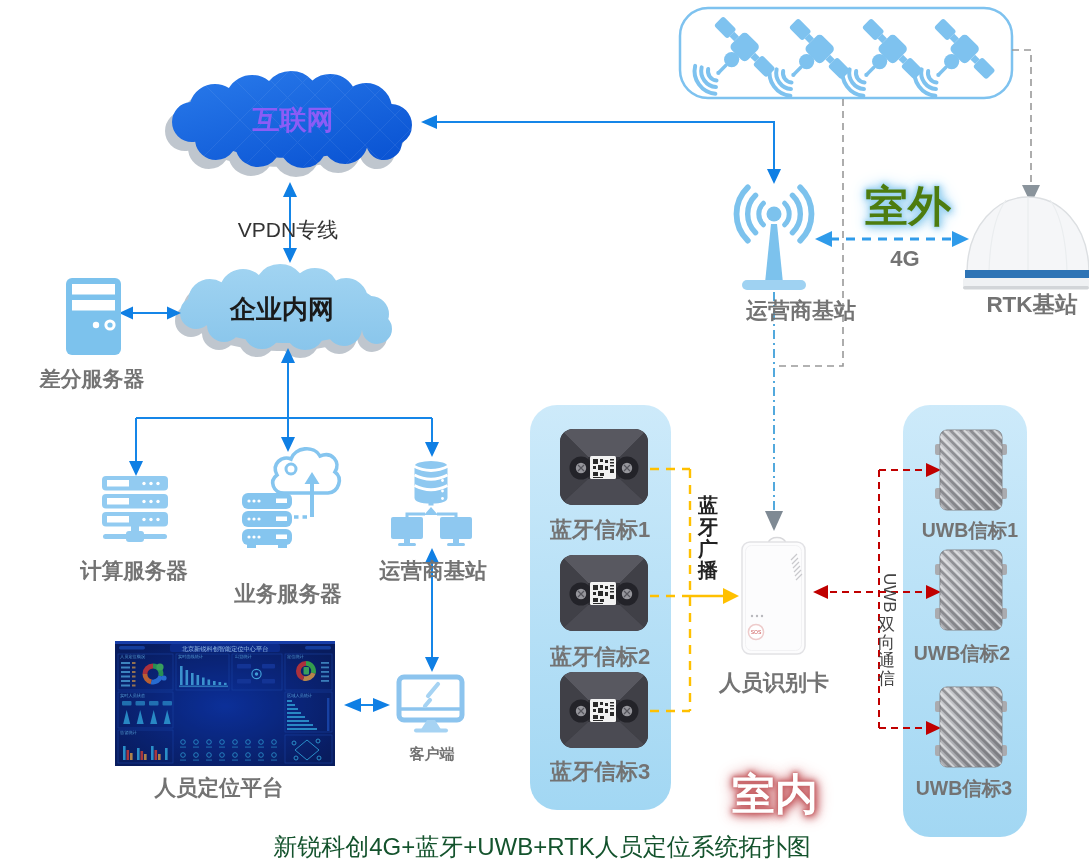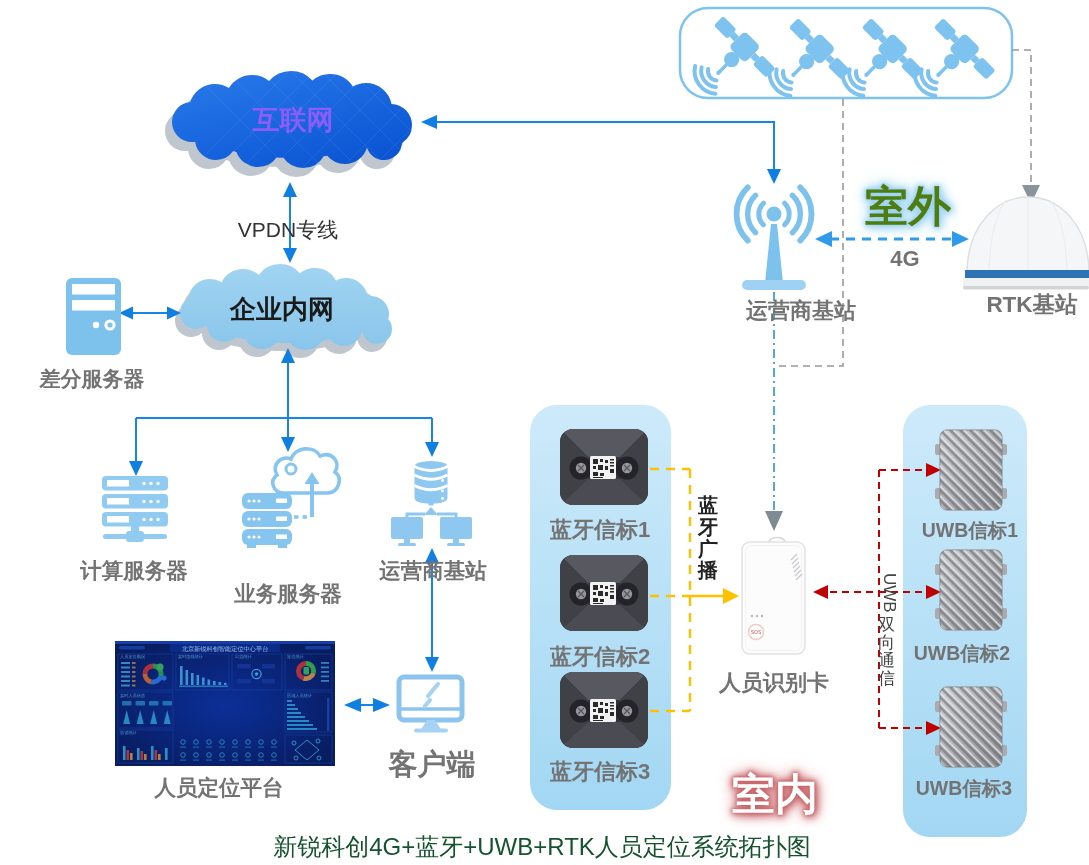--- a/index.html
+++ b/index.html
@@ -534,21 +534,21 @@
 </g>
 </svg>
 
 <div class="lbl ctr" style="left:293px;top:102px;font-size:27px;color:#8b5cf6;">互联网</div>
 <div class="lbl ctr" style="left:282px;top:292px;font-size:26px;color:#1a1a1a;">企业内网</div>
 <div class="lbl ctr" style="left:288px;top:216px;font-size:21px;font-weight:normal;color:#333;">VPDN专线</div>
 <div class="lbl ctr" style="left:92px;top:365px;font-size:21px;">差分服务器</div>
 <div class="lbl ctr" style="left:134px;top:556px;font-size:21.5px;">计算服务器</div>
 <div class="lbl ctr" style="left:288px;top:556px;font-size:21.5px;margin-top:23px;">业务服务器</div>
 <div class="lbl ctr" style="left:433px;top:556px;font-size:21.5px;">运营商基站</div>
-<div class="lbl ctr" style="left:432px;top:745px;font-size:29px;">客户端</div>
+<div class="lbl ctr" style="left:432px;top:745px;font-size:15px;">客户端</div>
 <div class="lbl ctr" style="left:219px;top:773px;font-size:21.5px;">人员定位平台</div>
 <div class="lbl ctr" style="left:600px;top:515px;font-size:22px;">蓝牙信标1</div>
 <div class="lbl ctr" style="left:600px;top:642px;font-size:22px;">蓝牙信标2</div>
 <div class="lbl ctr" style="left:600px;top:757px;font-size:22px;">蓝牙信标3</div>
 <div class="lbl ctr" style="left:774px;top:668px;font-size:22px;">人员识别卡</div>
 <div class="lbl ctr" style="left:970px;top:517px;font-size:19.5px;">UWB信标1</div>
 <div class="lbl ctr" style="left:962px;top:640px;font-size:19.5px;text-align:center;">UWB信标2</div>
 <div class="lbl ctr" style="left:964px;top:775px;font-size:19.5px;">UWB信标3</div>
 <div class="lbl ctr" style="left:1032px;top:289px;font-size:22.5px;">RTK基站</div>
 <div class="lbl ctr" style="left:801px;top:296px;font-size:22px;">运营商基站</div>

